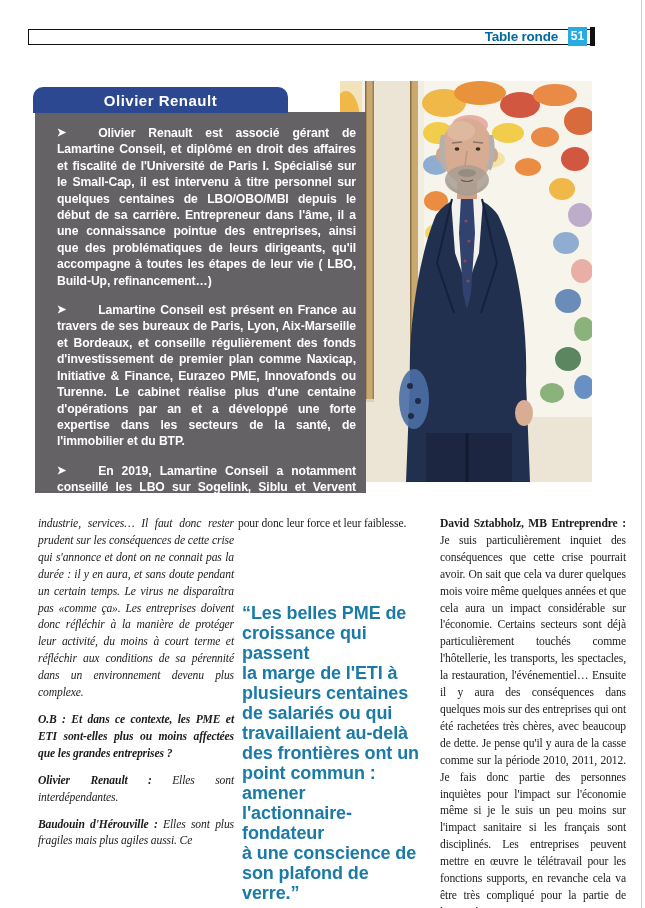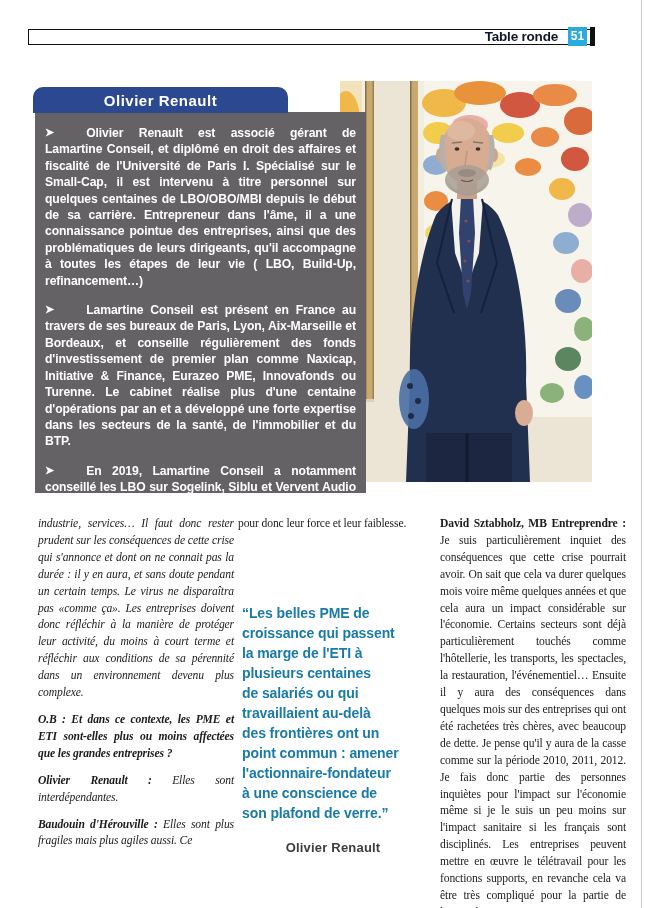--- a/index.html
+++ b/index.html
@@ -4,49 +4,49 @@
 <style>
   html,body{margin:0;padding:0;background:#ffffff;}
   .page{position:relative;width:645px;height:908px;background:#fff;overflow:hidden;
         font-family:"Liberation Sans",sans-serif;}
   .edge-line{position:absolute;left:641px;top:0;width:1px;height:908px;background:#cfcccc;}
 
   
   .header-box{position:absolute;left:28px;top:29px;width:561px;height:14px;
               border:1.5px solid #101010;background:#fff;}
   .header-title{position:absolute;right:32px;top:50%;transform:translateY(-52%);
-                font-weight:700;font-size:13.5px;letter-spacing:-.2px;color:#0f172a;white-space:nowrap;}
+                font-weight:700;font-size:13.5px;letter-spacing:-.2px;color:#0369a1;white-space:nowrap;}
   .page-badge{position:absolute;right:3px;top:-3px;width:19px;height:18.5px;background:#29abe2;
               color:#fff;font-size:12px;font-weight:700;display:flex;align-items:center;justify-content:center;}
   .header-endbar{position:absolute;right:-4.5px;top:-3px;width:5px;height:18.5px;background:#101010;}
 
   
   .profile-tab{position:absolute;left:33px;top:87px;width:255px;height:26px;background:#2c4890;
                border-radius:10px 10px 0 0;display:flex;align-items:center;justify-content:center;
                color:#fff;font-weight:700;font-size:15px;letter-spacing:.5px;z-index:4;}
   .photo{position:absolute;left:340px;top:81px;width:252px;height:401px;z-index:1;}
   .panel{position:absolute;left:35px;top:112px;width:331px;height:381px;background:#656266;
          box-sizing:border-box;padding:13px 10px 10px 10px;z-index:3;overflow:hidden;
          color:#fff;text-align:justify;font-weight:700;font-size:12.2px;line-height:16.4px;letter-spacing:-.1px;}
-  .panel p{margin:0 0 13px 0;}
+  .panel p{margin:0 0 13px 12px;}
   .panel p:last-child{margin-bottom:0;}
   .arr{display:inline-block;margin-right:32px;font-size:11px;transform:translateY(-1px);}
 
   
   .col{position:absolute;top:516px;font-family:"Liberation Serif",serif;color:#1b1b1b;
        font-size:11.6px;line-height:16.9px;text-align:justify;letter-spacing:-.12px;}
   .col1{left:38px;width:196px;font-style:italic;}
   .col2{left:238px;width:190px;}
   .col3{left:440px;width:186px;}
   .col p{margin:0 0 10px 0;}
   .q{font-weight:700;}
   .lead{font-weight:700;}
 
   .pull-quote{white-space:pre-line;font-family:"Liberation Sans",sans-serif;font-weight:700;
-              color:#1a7aa8;font-size:14px;line-height:20px;letter-spacing:-.1px;
+              color:#1a7aa8;font-size:18px;line-height:20px;letter-spacing:-.1px;
               margin:70px 0 0 0 !important;padding-left:4px;text-align:left;}
   .quote-attr{margin-top:17px !important;text-align:center;font-family:"Liberation Sans",sans-serif;
               font-weight:700;font-size:13px;color:#3c3c3c;letter-spacing:.2px;}
 </style>
 </head>
 <body>
 
 <div class="page">
 
   <div class="header-box">

